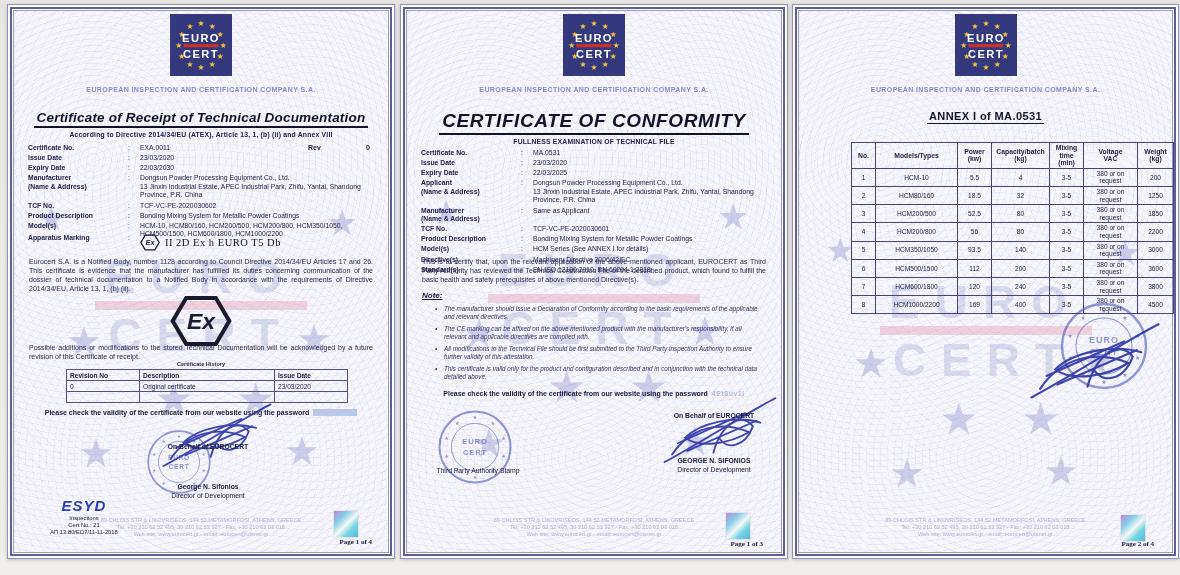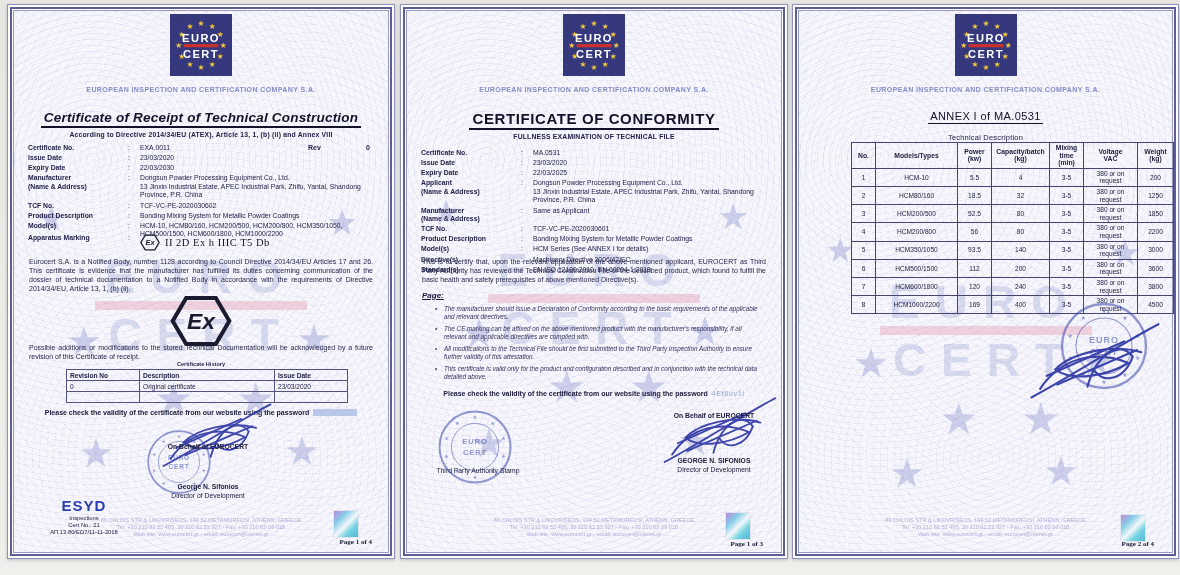--- a/index.html
+++ b/index.html
@@ -41,23 +41,23 @@
 
   .content{position:absolute;inset:0;z-index:1}
 
   .logo{position:absolute;left:50%;transform:translateX(-50%);top:9px;width:62px;height:62px}
   .orgname{position:absolute;top:81px;left:0;right:0;text-align:center;
     font-size:7px;font-weight:bold;letter-spacing:.4px;color:#868cc7}
 
   .titlewrap{position:absolute;left:0;right:0;text-align:center}
   .title1{display:inline-block;font-size:13.5px;font-style:italic;font-weight:bold;color:#12122a;
     border-bottom:2px solid #12122a;padding:0 3px 1px;letter-spacing:.2px}
-  .title2{display:inline-block;font-size:15px;font-weight:bold;color:#12122a;
+  .title2{display:inline-block;font-size:19px;font-style:italic;font-weight:bold;color:#12122a;
     border-bottom:2px solid #12122a;padding:0 3px 1px;letter-spacing:.6px}
-  .title3{display:inline-block;font-size:11px;font-weight:normal;color:#12122a;
+  .title3{display:inline-block;font-size:11px;font-weight:bold;color:#12122a;
     border-bottom:1.5px solid #12122a;padding:0 2px 1px;letter-spacing:.4px}
   .subtitle{font-size:6.8px;color:#21214a;margin-top:3px;font-weight:bold;letter-spacing:.2px}
   .subtitle.light{font-weight:normal;font-size:7.5px}
 
   .fields{position:absolute;left:20px;width:352px}
   .frow{display:grid;grid-template-columns:100px 12px 1fr;font-size:6.8px;line-height:8.6px;
     color:#222248;margin-bottom:1.5px}
   .frow .lab{font-weight:bold}
   .frow .colon::before{content:":"}
   .frow .val{}
@@ -97,21 +97,21 @@
   .note{position:relative;padding-left:9px;font-size:6.3px;font-style:italic;line-height:7.8px;
     color:#33335c;margin-bottom:4.5px}
   .note::before{content:"•";position:absolute;left:0;top:0}
 
   .ann-table{position:absolute;left:58px;top:137px;border-collapse:collapse;font-size:6.6px;color:#1d1d3c;table-layout:fixed}
   .ann-table th,.ann-table td{border:1px solid #45456f;text-align:center;vertical-align:middle;
     padding:1px 2px;line-height:7.6px}
   .ann-table th{font-size:6.8px}
 
   .esyd{position:absolute;left:30px;top:492px;width:92px;text-align:center;color:#1d1d3c}
-  .esyd-logo{font-size:15px;font-weight:bold;color:#2a3fae;letter-spacing:1px}
+  .esyd-logo{font-size:15px;font-weight:bold;font-style:italic;color:#2a3fae;letter-spacing:1px}
   .esyd-lines{font-size:5.8px;line-height:7px;margin-top:1px}
 
   .addr{position:absolute;left:50%;transform:translateX(-50%);top:512px;width:256px;text-align:center;
     font-size:5.6px;line-height:7px;color:#b6aeda}
 
   .holo{position:absolute;width:24px;height:26px;
     background:linear-gradient(135deg,#bd8ad6 0%,#86cce8 28%,#f4f7f9 52%,#74d4e2 72%,#57b6d6 100%);
     box-shadow:0 0 1px rgba(40,40,80,.4)}
   .page{position:absolute;font-size:7px;font-weight:bold;color:#1c1c3a;
     font-family:"Liberation Serif","DejaVu Serif",serif}
@@ -192,21 +192,21 @@
     <span class="wm-star" style="left:70px;top:428px;font-size:40px"></span>
     <span class="wm-star" style="left:276px;top:426px;font-size:40px"></span>
   </div>
   <div class="content">
     <svg class="logo">
         <use href="#sym-logo"></use>
       </svg>
     <div class="orgname">EUROPEAN INSPECTION AND CERTIFICATION COMPANY S.A.</div>
 
     <div class="titlewrap" style="top:103px">
-      <span class="title1">Certificate of Receipt of Technical Construction</span>
+      <span class="title1">Certificate of Receipt of Technical Documentation</span>
       <div class="subtitle">According to Directive 2014/34/EU (ATEX), Article 13, 1, (b) (ii) and Annex VIII</div>
     </div>
 
     <div class="fields" style="top:139px">
 
         <div class="frow">
           <span class="lab">Certificate No.</span>
           <span class="colon"></span>
           <span class="val">EXA.0011</span>
         </div>
@@ -252,21 +252,21 @@
       <span>0</span>
     </div>
 
     <div class="approw abs" style="left:20px;top:226px;width:352px">
       <span class="lab">Apparatus Marking</span>
       <span class="colon"></span>
       <span class="app-val">
         <svg class="ex-small">
             <use href="#sym-ex"></use>
           </svg>
-        <span class="app-text">II 2D Ex h IIIC T5 Db</span>
+        <span class="app-text">II 2D Ex h EURO T5 Db</span>
       </span>
     </div>
 
     <div class="para" style="top:252px">Eurocert S.A. is a Notified Body, number 1128 according to Council Directive 2014/34/EU Articles 17 and 26. This certificate is evidence that the manufacturer has fulfilled its duties concerning communication of the dossier of technical documentation to a Notified Body in accordance with the requirements of Directive 2014/34/EU, Article 13, 1, (b) (ii).</div>
 
     <svg class="ex-big" style="top:290px">
         <use href="#sym-ex"></use>
       </svg>
 
     <div class="para" style="top:338px">Possible additions or modifications to the stored Technical Documentation will be acknowledged by a future revision of this Certificate of receipt.</div>
@@ -408,21 +408,21 @@
 
         <div class="frow">
           <span class="lab">Standard(s)</span>
           <span class="colon"></span>
           <span class="val">EN ISO 12100:2010, EN 60204-1:2018</span>
         </div>
       </div>
 
     <div class="para" style="top:252px">This is to certify that, upon the relevant application of the above mentioned applicant, EUROCERT as Third Party Authority has reviewed the Technical Construction File of the described product, which found to fulfill the basic health and safety prerequisites of above mentioned Directive(s).</div>
 
-    <div class="note-label" style="top:286px">Page:</div>
+    <div class="note-label" style="top:286px">Note:</div>
     <div class="notes" style="top:300px">
 
         <div class="note">The manufacturer should issue a Declaration of Conformity according to the basic requirements of the applicable and relevant directives.</div>
 
         <div class="note">The CE marking can be affixed on the above mentioned product with the manufacturer's responsibility, if all relevant and applicable directives are complied with.</div>
 
         <div class="note">All modifications to the Technical File should be first submitted to the Third Party Inspection Authority to ensure further validity of this attestation.</div>
 
         <div class="note">This certificate is valid only for the product and configuration described and in conjunction with the technical data detailed above.</div>
       </div>
@@ -468,21 +468,20 @@
     <span class="wm-star" style="left:250px;top:446px;font-size:40px"></span>
   </div>
   <div class="content">
     <svg class="logo">
         <use href="#sym-logo"></use>
       </svg>
     <div class="orgname">EUROPEAN INSPECTION AND CERTIFICATION COMPANY S.A.</div>
 
     <div class="titlewrap" style="top:101px">
       <span class="title3">ANNEX I of MA.0531</span>
-      <div class="subtitle light" style="margin-top:9px">Technical Description</div>
     </div>
 
     <table class="ann-table">
       <colgroup>
         <col style="width:24px">
           <col style="width:82px">
           <col style="width:34px">
           <col style="width:58px">
         <col style="width:34px">
           <col style="width:54px">

